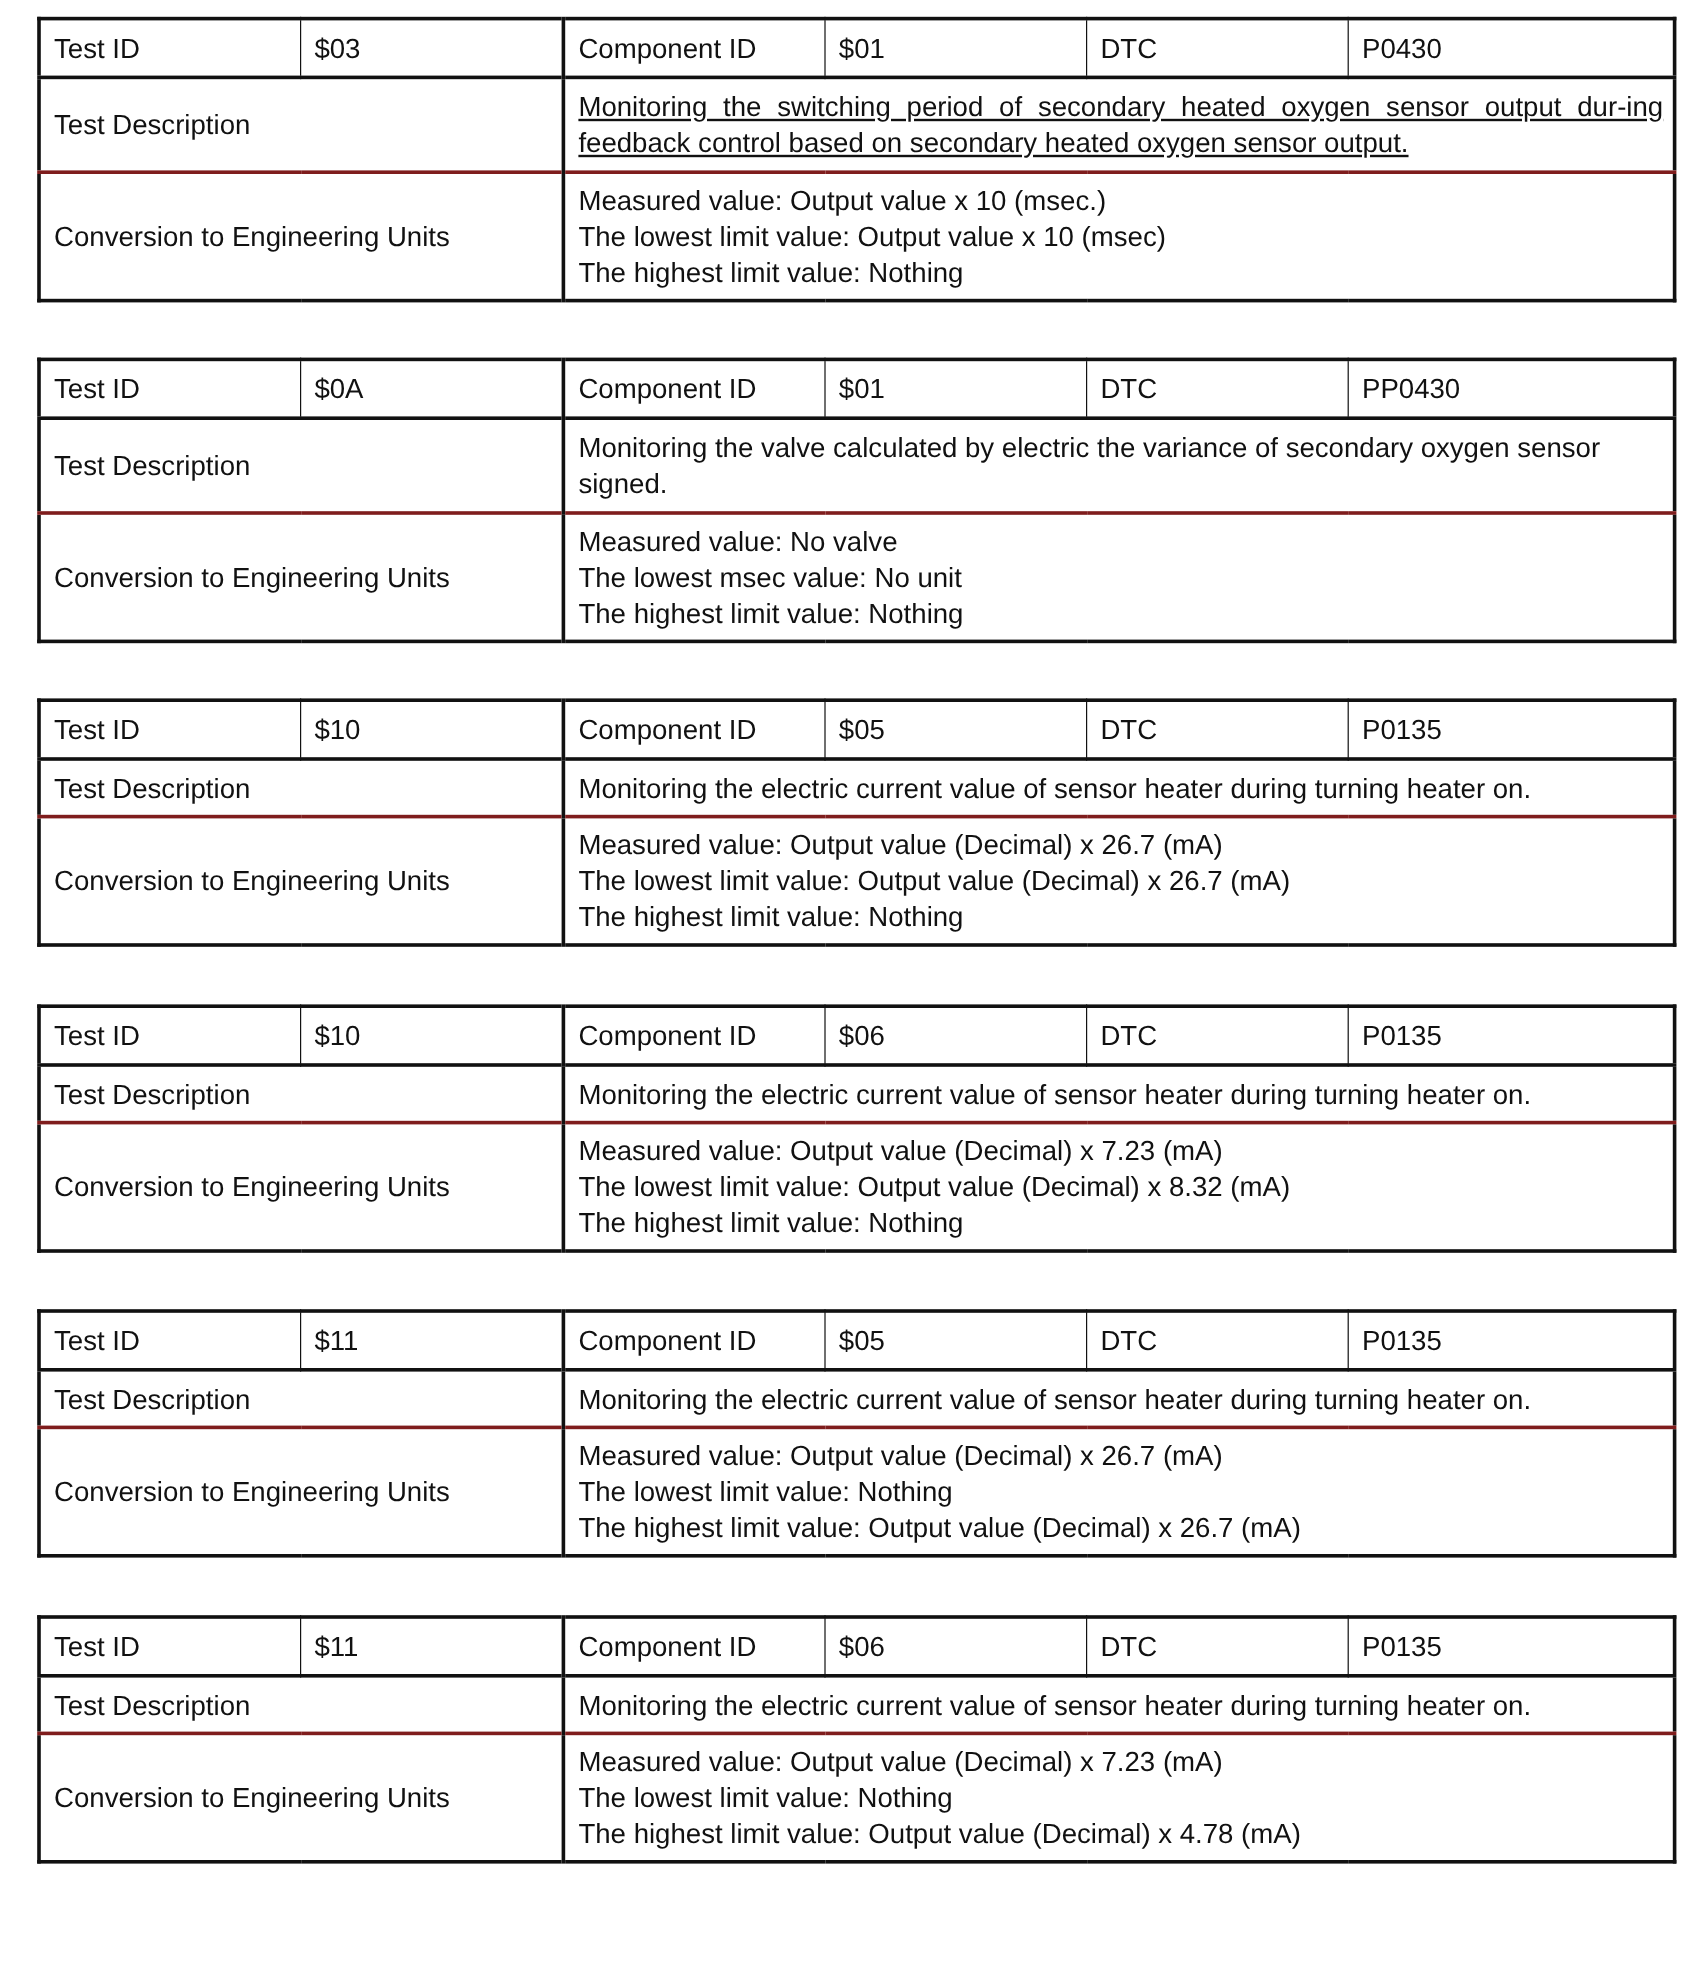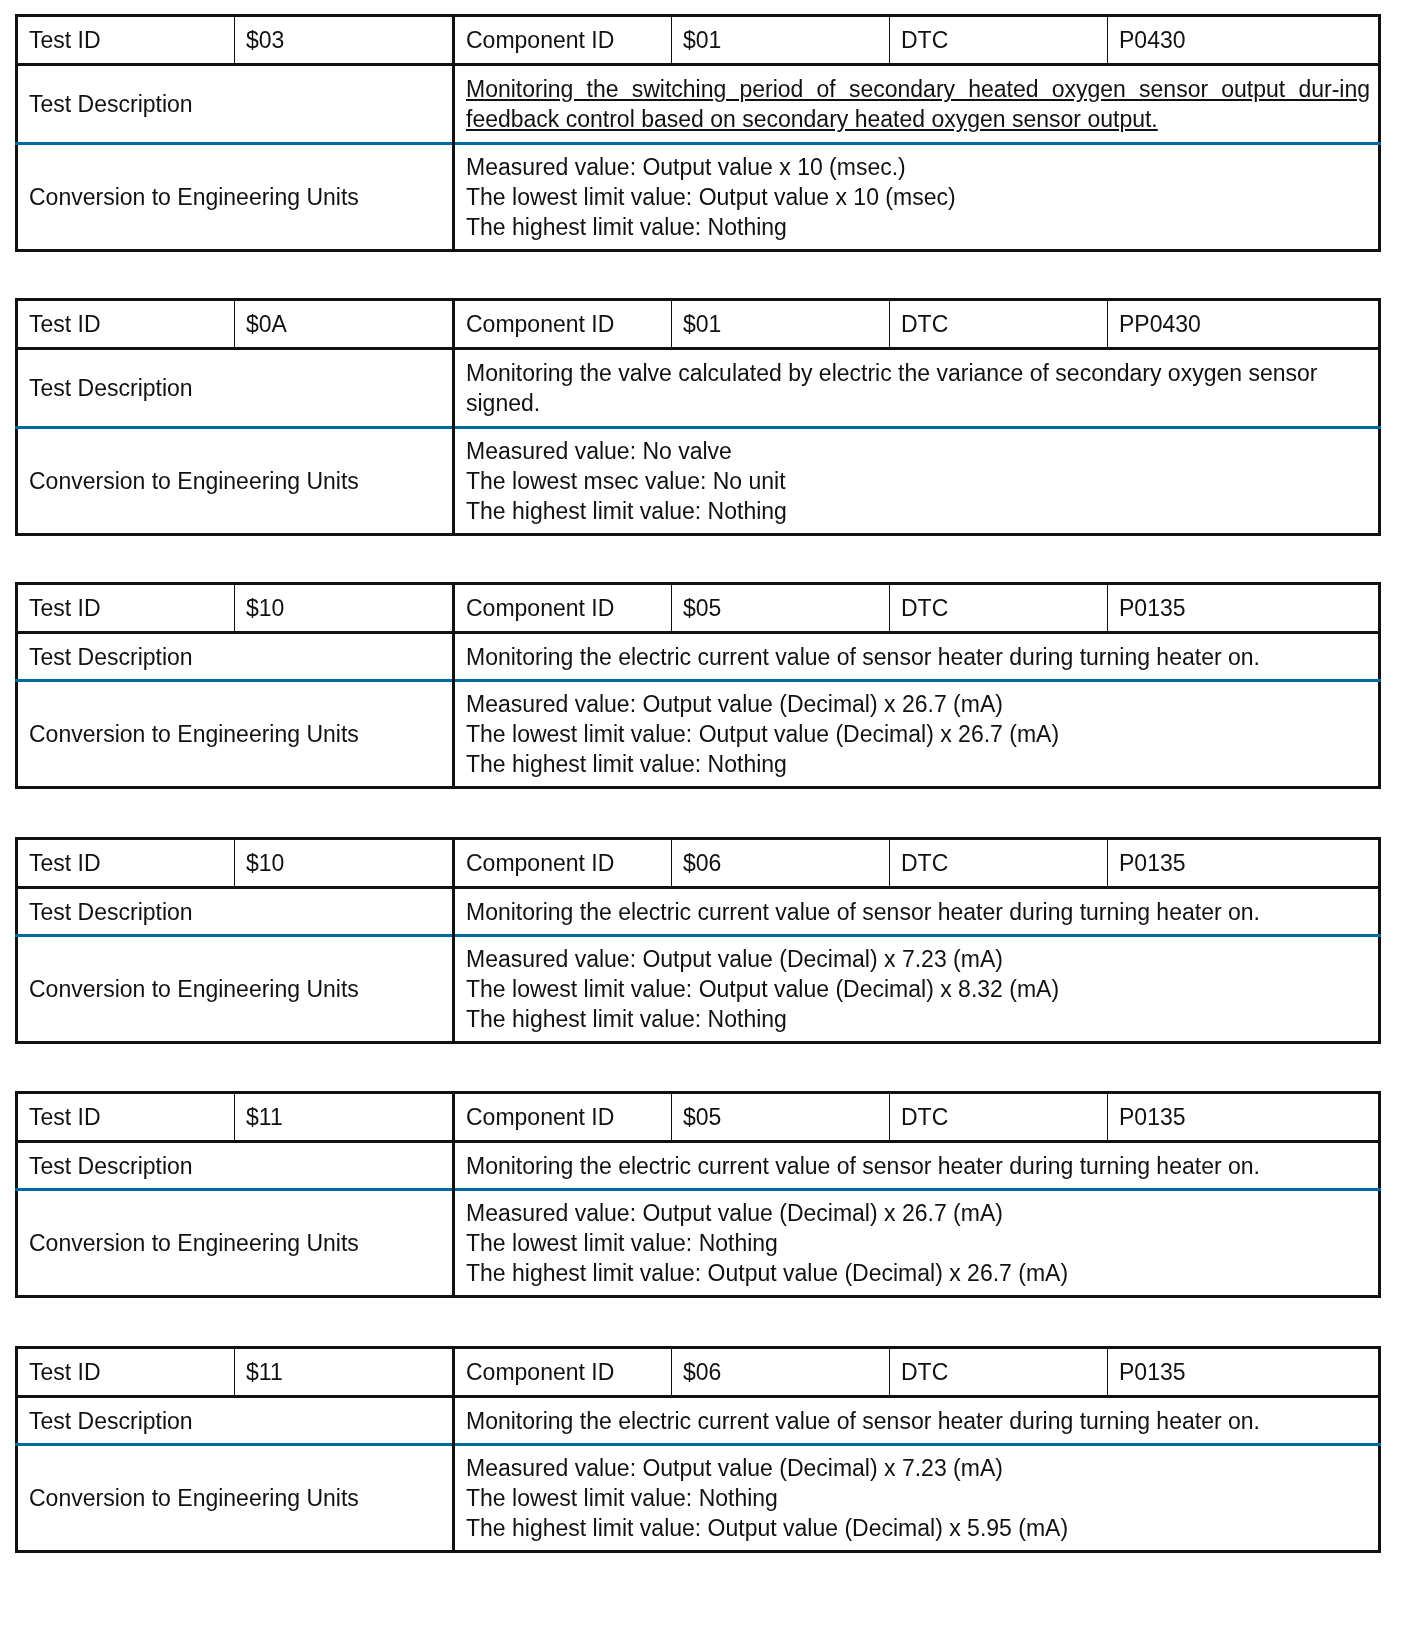--- a/index.html
+++ b/index.html
@@ -6,38 +6,38 @@
   body {
     width: 1408px;
     height: 1642px;
     position: relative;
     font-family: "Liberation Sans", sans-serif;
     color: #111111;
     overflow: hidden;
   }
   .tbl {
     position: absolute;
-    left: 15px;
+    left: 31px;
     width: 1366px;
     border-collapse: collapse;
     table-layout: fixed;
     border: 3px solid #111;
   }
   .tbl td {
     border: 1.5px solid #111;
     padding: 0 11px;
     font-size: 23px;
     line-height: 30px;
     vertical-align: middle;
     text-align: left;
     white-space: normal;
   }
   .tbl tr.r1 td { height: 46px; padding-top: 0; }
   .tbl tr.r2 td { border-top: 3px solid #111; }
-  .tbl tr.r3 td { border-top: 3px solid #0369a1; }
+  .tbl tr.r3 td { border-top: 3px solid #7f1d1d; }
   .tbl td.vsep { border-left: 3px solid #111; }
   .tbl tr.r2.short td { height: 45px; }
   .tbl tr.r2.tall td { height: 76px; }
   .tbl tr.r3 td { height: 104px; }
   .tbl td .line { display: block; }
   .tbl td.desc { padding-right: 8px; text-align: justify; text-decoration: underline; }
 </style>
 </head>
 <body>
 
@@ -226,17 +226,17 @@
   </tr>
   <tr class="r2 short">
     <td colspan="2">Test Description</td>
     <td colspan="4" class="vsep">Monitoring the electric current value of sensor heater during turning heater on.</td>
   </tr>
   <tr class="r3">
     <td colspan="2">Conversion to Engineering Units</td>
     <td colspan="4" class="vsep">
       <span class="line">Measured value: Output value (Decimal) x 7.23 (mA)</span>
       <span class="line">The lowest limit value: Nothing</span>
-      <span class="line">The highest limit value: Output value (Decimal) x 5.95 (mA)</span>
+      <span class="line">The highest limit value: Output value (Decimal) x 4.78 (mA)</span>
     </td>
   </tr>
 </tbody>
   </table>
 
 </body></html>

